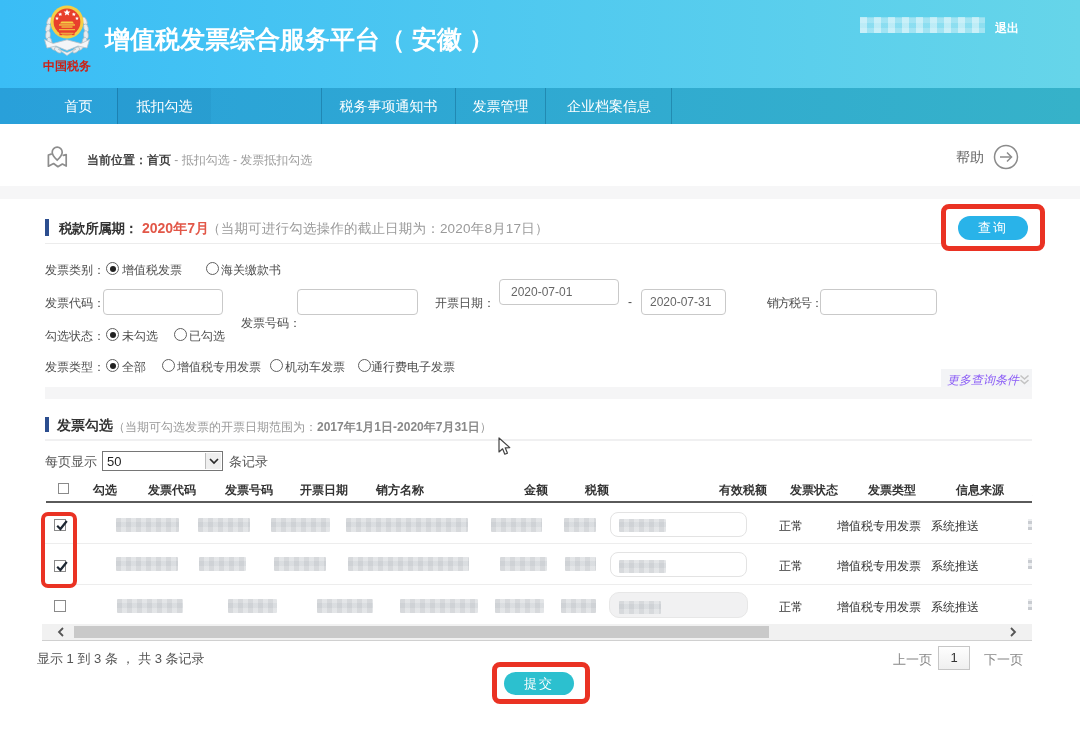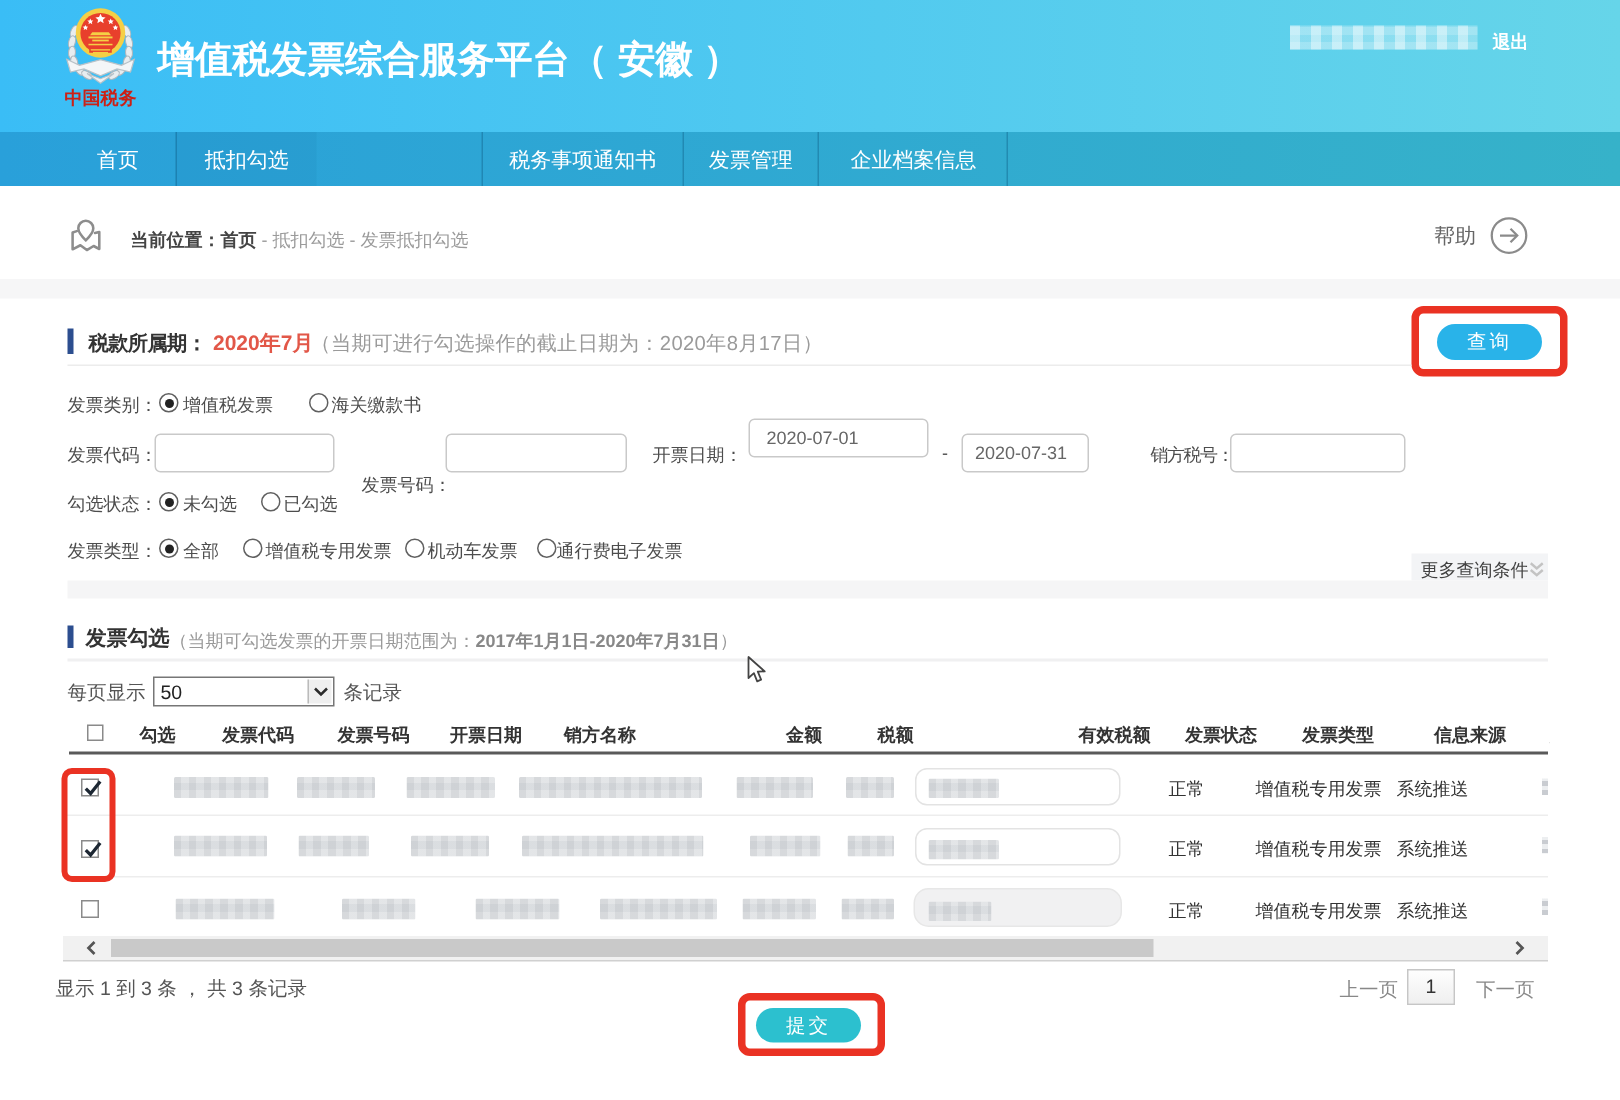--- a/index.html
+++ b/index.html
@@ -136,21 +136,21 @@
   <span class="radio sel" style="left:106px; top:359px;"></span>
   <div class="lbl" style="left:122px; top:359px;">全部</div>
   <span class="radio" style="left:162px; top:359px;"></span>
   <div class="lbl" style="left:177px; top:359px;">增值税专用发票</div>
   <span class="radio" style="left:270px; top:359px;"></span>
   <div class="lbl" style="left:285px; top:359px;">机动车发票</div>
   <span class="radio" style="left:358px; top:359px;"></span>
   <div class="lbl" style="left:371px; top:359px;">通行费电子发票</div>
 
   <div class="abs" style="left:941px; top:369px; width:91px; height:18px; background:#f3f4f6;"></div>
-  <div class="abs" style="left:947px; top:372px; font-size:12px; color:#404040; white-space:nowrap;">更多查询条件</div>
+  <div class="abs" style="left:947px; top:372px; font-size:12px; color:#8b5cf6; white-space:nowrap;font-style:italic;">更多查询条件</div>
   <svg class="abs" style="left:1018px; top:373px;" width="13" height="13" viewBox="0 0 13 13">
     <path d="M2.5 2.5 L6.5 6 L10.5 2.5" fill="none" stroke="#c3c3c3" stroke-width="1.6"></path>
     <path d="M2.5 7 L6.5 10.5 L10.5 7" fill="none" stroke="#c3c3c3" stroke-width="1.6"></path>
   </svg>
   <div class="abs" style="left:45px; top:387px; width:987px; height:12px; background:#f5f5f6;"></div>
 
   <div class="abs" style="left:45px; top:417px; width:4px; height:15px; background:#2c4e8f;"></div>
   <div class="abs" style="left:57px; top:417px; font-size:14px; font-weight:bold; color:#333; white-space:nowrap;">发票勾选</div>
   <div class="abs" style="left:113px; top:419px; font-size:12px; color:#999; white-space:nowrap;">（当期可勾选发票的开票日期范围为：<b style="color:#888;">2017年1月1日-2020年7月31日</b>）</div>
   <div class="abs" style="left:45px; top:439px; width:987px; height:2px; background:#f0f0f1;"></div>

